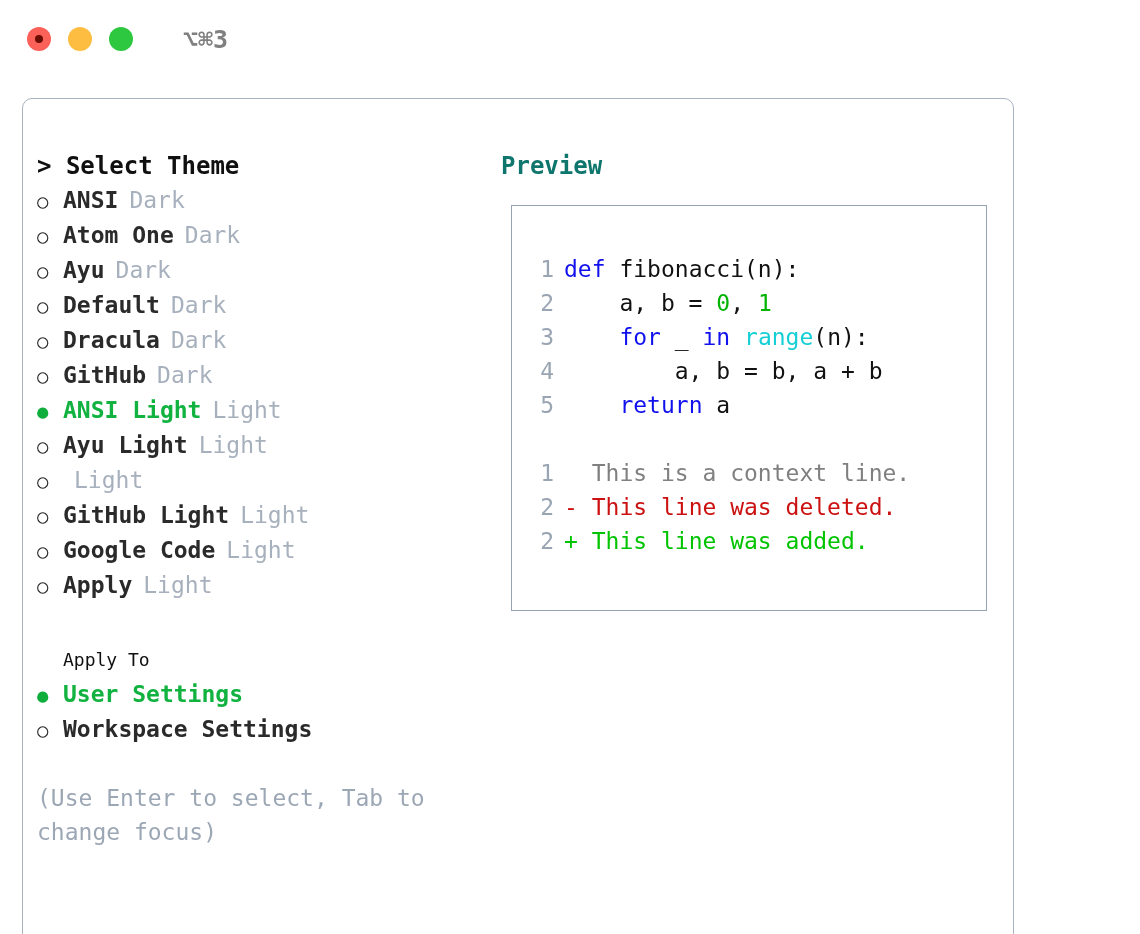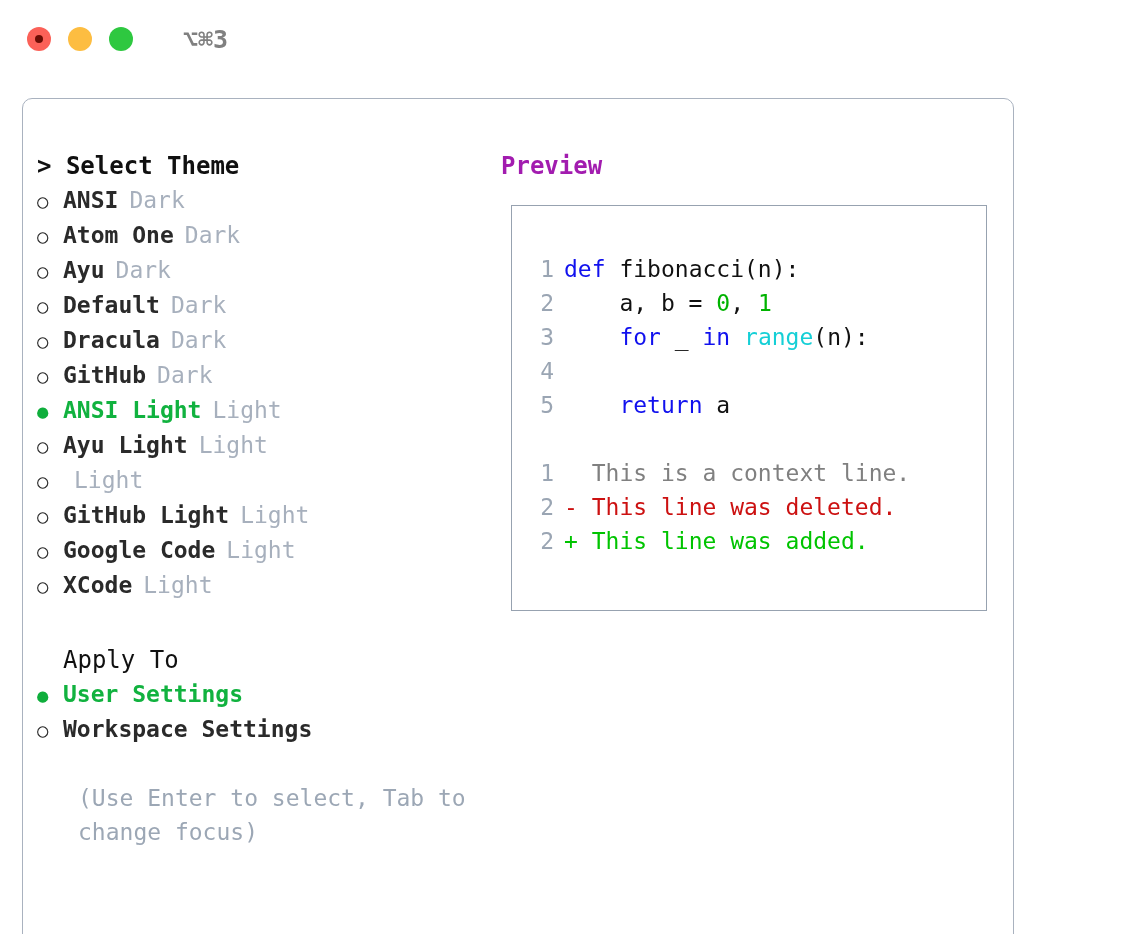--- a/index.html
+++ b/index.html
@@ -114,49 +114,48 @@
   .opt-label.sel { color: #11b23f; }
   .opt-cat {
     color: #a7b0bd;
     padding-left: 11px;
   }
 
   .subsection {
     margin-top: 36px;
   }
   .subsection-title {
-    font-size: 24px;
+    font-size: 18px;
     color: #101010;
     line-height: 34px;
     padding-left: 26px;
     white-space: pre;
     margin-top: 40px;
   }
 
   .hint {
     margin-top: 34px;
     font-size: 23px;
     line-height: 34px;
     color: #9ca7b5;
     width: 410px;
     white-space: normal;
-    margin-left: 41px;
   }
 
   
   .right-col {
     position: absolute;
     left: 478px;
     top: 50px;
     width: 500px;
   }
   .preview-title {
     font-size: 24px;
     font-weight: bold;
-    color: #a21caf;
+    color: #0f766e;
     line-height: 34px;
     padding-left: 0px;
   }
   .preview-box {
     margin-top: 22px;
     margin-left: 10px;
     width: 476px;
     height: 406px;
     border: 1.5px solid #97a2b0;
     box-sizing: border-box;
@@ -212,42 +211,42 @@
             <div class="opt-row"><span class="marker">○</span><span class="opt-label">Atom One</span><span class="opt-cat">Dark</span></div>
             <div class="opt-row"><span class="marker">○</span><span class="opt-label">Ayu</span><span class="opt-cat">Dark</span></div>
             <div class="opt-row"><span class="marker">○</span><span class="opt-label">Default</span><span class="opt-cat">Dark</span></div>
             <div class="opt-row"><span class="marker">○</span><span class="opt-label">Dracula</span><span class="opt-cat">Dark</span></div>
             <div class="opt-row"><span class="marker">○</span><span class="opt-label">GitHub</span><span class="opt-cat">Dark</span></div>
             <div class="opt-row"><span class="marker sel">●</span><span class="opt-label sel">ANSI Light</span><span class="opt-cat">Light</span></div>
             <div class="opt-row"><span class="marker">○</span><span class="opt-label">Ayu Light</span><span class="opt-cat">Light</span></div>
             <div class="opt-row"><span class="marker">○</span><span class="opt-cat">Light</span></div>
             <div class="opt-row"><span class="marker">○</span><span class="opt-label">GitHub Light</span><span class="opt-cat">Light</span></div>
             <div class="opt-row"><span class="marker">○</span><span class="opt-label">Google Code</span><span class="opt-cat">Light</span></div>
-            <div class="opt-row"><span class="marker">○</span><span class="opt-label">XCode</span><span class="opt-cat">Light</span></div>
+            <div class="opt-row"><span class="marker">○</span><span class="opt-label">Apply</span><span class="opt-cat">Light</span></div>
           </div>
 
         <div class="subsection">
           <div class="subsection-title">Apply To</div>
           <div id="apply-list">
               <div class="opt-row"><span class="marker sel">●</span><span class="opt-label sel">User Settings</span></div>
               <div class="opt-row"><span class="marker">○</span><span class="opt-label">Workspace Settings</span></div>
             </div>
         </div>
 
         <div class="hint">(Use Enter to select, Tab to change focus)</div>
       </div>
 
       <div class="right-col">
         <div class="preview-title">Preview</div>
         <div class="preview-box">
           <div id="code-block">
               <div class="code-line"><span class="lnum">1</span><span class="ctext"><span class="tok-kw">def </span><span class="tok-plain">fibonacci(n):</span></span></div>
               <div class="code-line"><span class="lnum">2</span><span class="ctext"><span class="tok-plain">    a, b = </span><span class="tok-num">0</span><span class="tok-plain">, </span><span class="tok-num">1</span></span></div>
               <div class="code-line"><span class="lnum">3</span><span class="ctext"><span class="tok-plain">    </span><span class="tok-kw">for</span><span class="tok-plain"> _ </span><span class="tok-kw">in</span><span class="tok-plain"> </span><span class="tok-bi">range</span><span class="tok-plain">(n):</span></span></div>
-              <div class="code-line"><span class="lnum">4</span></div>
+              <div class="code-line"><span class="lnum">4</span><span class="ctext"><span class="tok-plain">        a, b = b, a + b</span></span></div>
               <div class="code-line"><span class="lnum">5</span><span class="ctext"><span class="tok-plain">    </span><span class="tok-kw">return</span><span class="tok-plain"> a</span></span></div>
             </div>
           <div class="spacer-line"></div>
           <div id="diff-block">
               <div class="code-line"><span class="lnum">1</span><span class="diff-ctx">  </span><span class="diff-ctx">This is a context line.</span></div>
               <div class="code-line"><span class="lnum">2</span><span class="diff-del">- </span><span class="diff-del">This line was deleted.</span></div>
               <div class="code-line"><span class="lnum">2</span><span class="diff-add">+ </span><span class="diff-add">This line was added.</span></div>
             </div>
         </div>
       </div>

